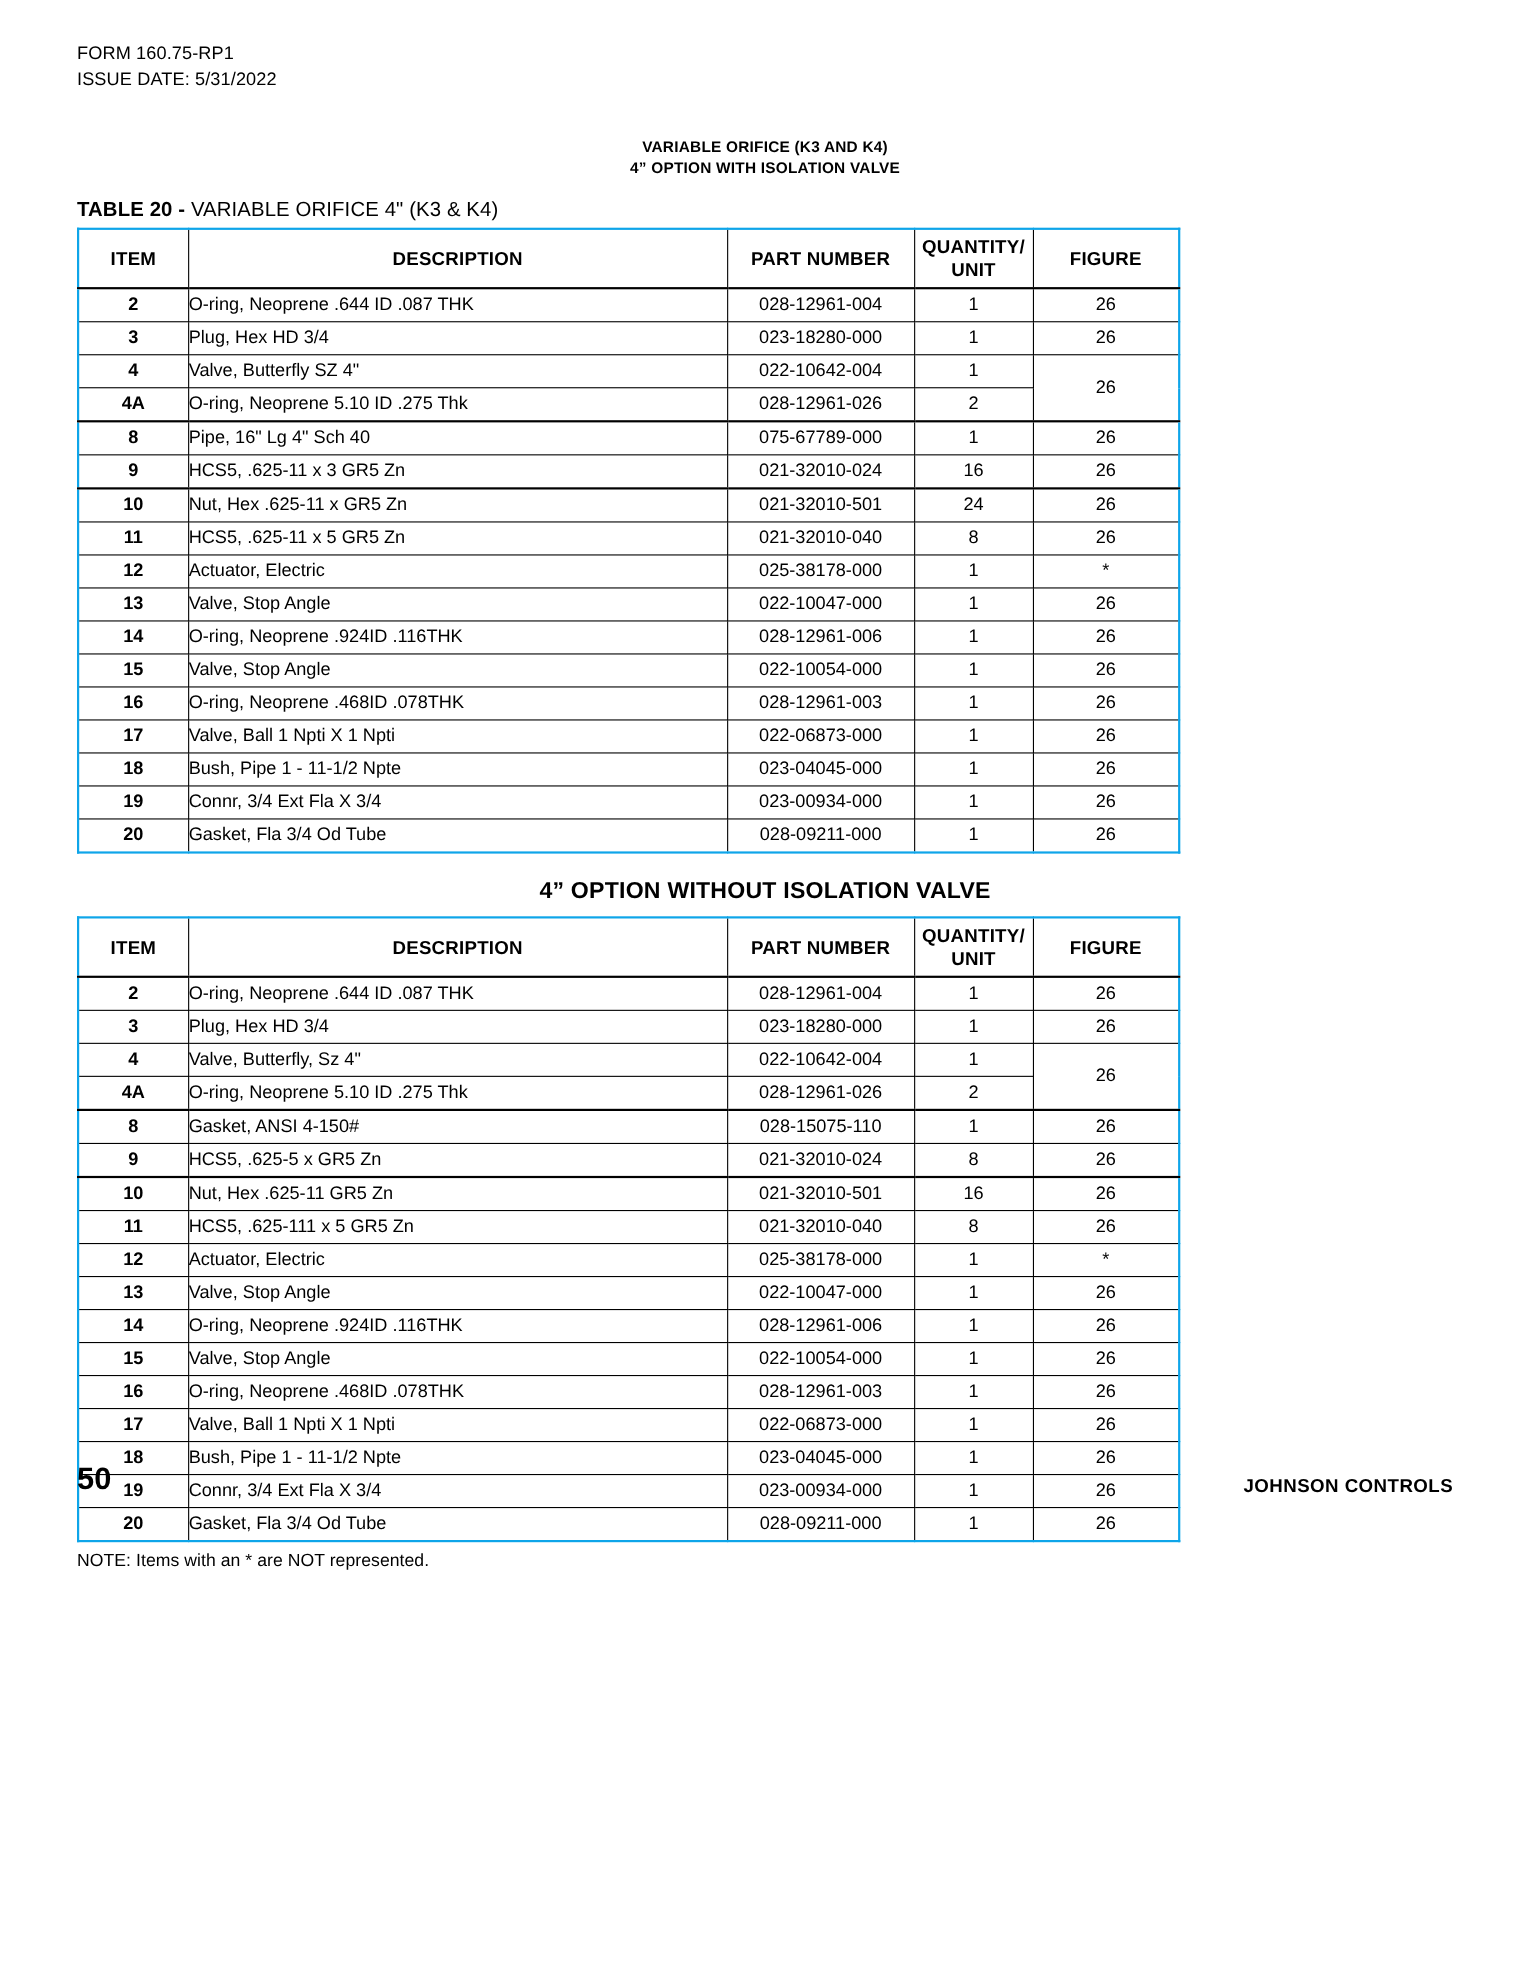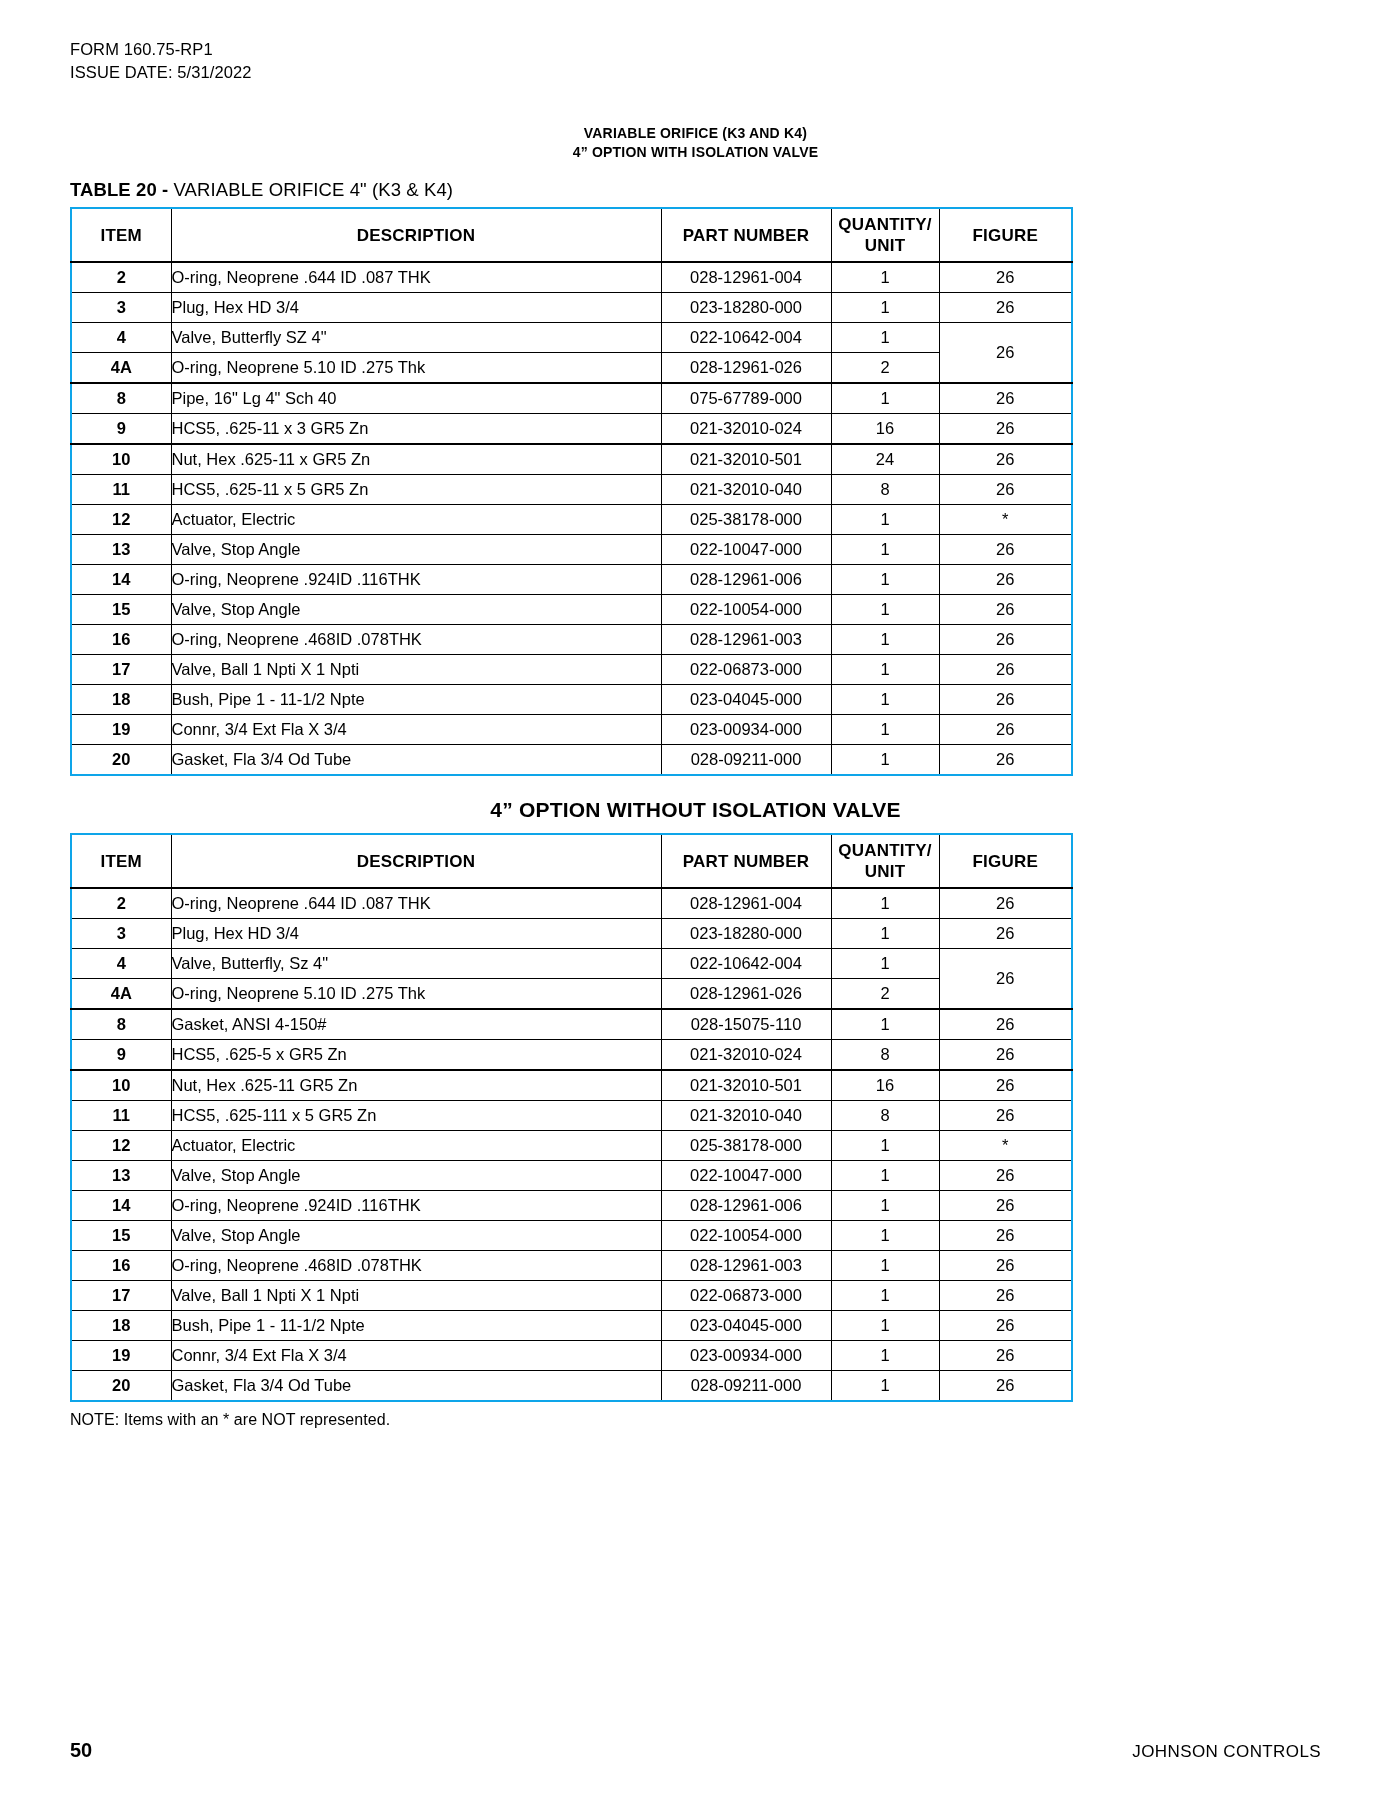--- a/index.html
+++ b/index.html
@@ -12,21 +12,21 @@
     height: 1800px;
     font-family: "Liberation Sans", sans-serif;
     color: #000000;
     position: relative;
     overflow: hidden;
   }
   .page {
     position: absolute;
     left: 0; top: 0;
     width: 1391px;
-    height: 1800px;
+    height: 1399px;
     box-sizing: border-box;
     padding: 38px 70px 0 70px;
   }
   .header-block {
     font-size: 16.5px;
     line-height: 1.38;
     letter-spacing: 0.1px;
   }
   .header-block div { white-space: pre; }
 
@@ -123,25 +123,26 @@
     left: 70px;
     right: 70px;
     bottom: 38px;
     display: flex;
     align-items: flex-end;
     justify-content: space-between;
     font-size: 17px;
   }
   .footer .pageno {
     font-weight: bold;
-    font-size: 20px;
+    font-size: 28px;
   }
   .footer .brand {
     font-size: 17px;
     letter-spacing: 0.4px;
+    font-weight: bold;
   }
 </style>
 </head>
 <body>
 
 <div class="page">
 
   <div class="header-block">
     <div>FORM 160.75-RP1</div>
     <div>ISSUE DATE: 5/31/2022</div>

